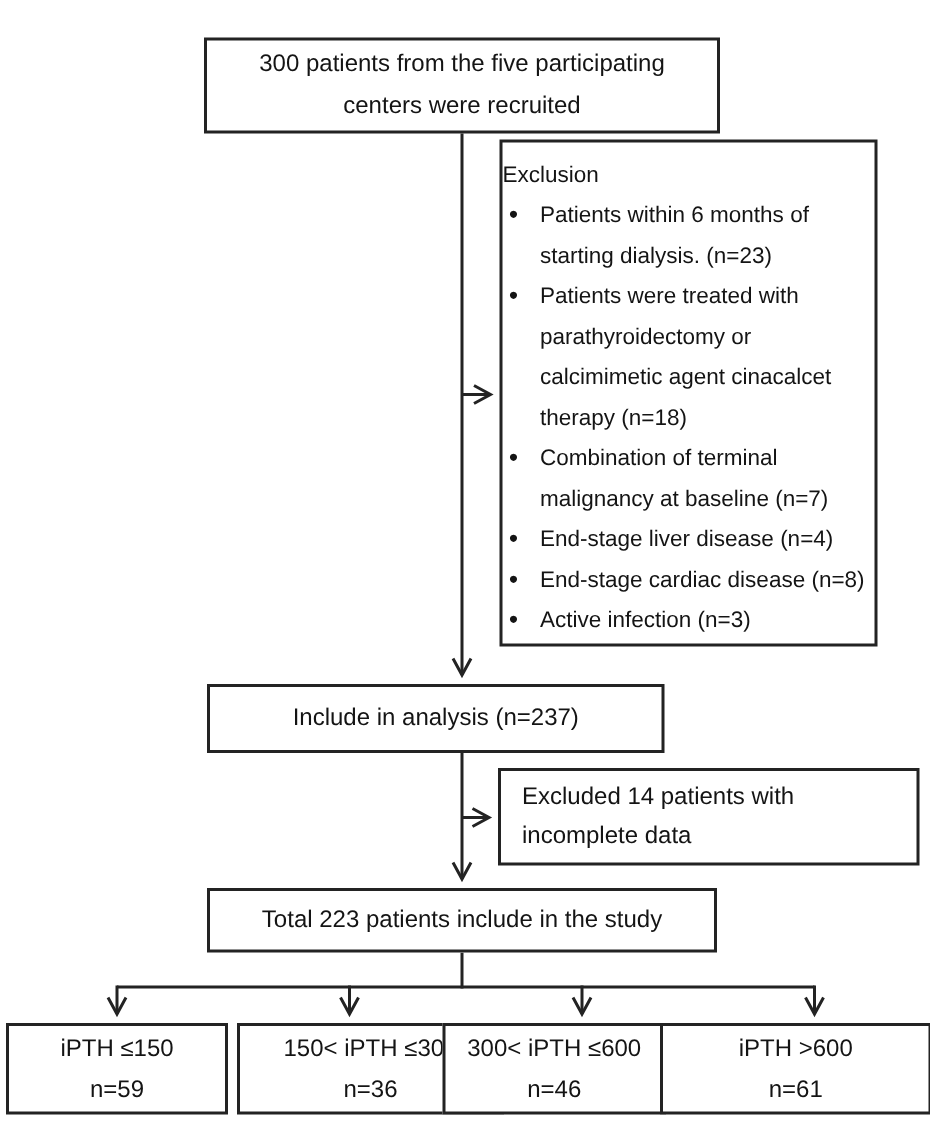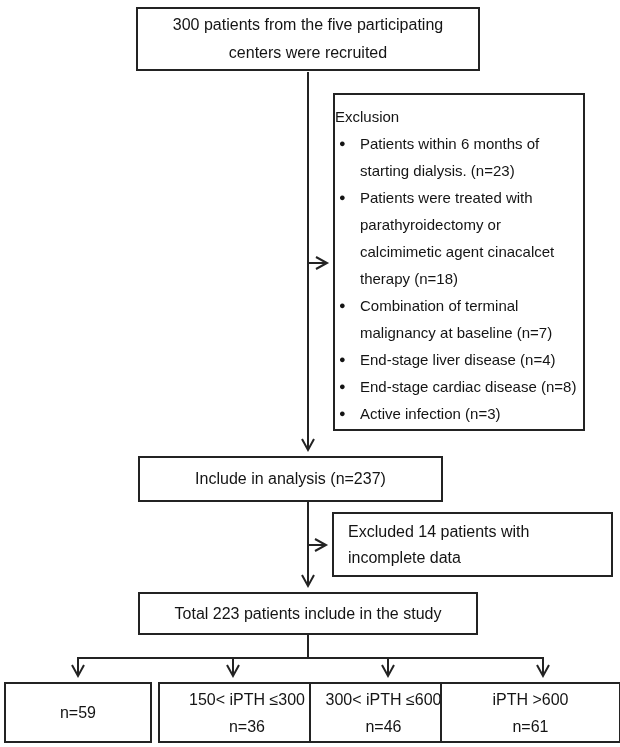--- a/index.html
+++ b/index.html
@@ -30,21 +30,21 @@
     border: 2px solid #232323;
     background: #ffffff;
   }
   .fbox.center {
     display: flex;
     align-items: center;
     justify-content: center;
     text-align: center;
   }
   .box-recruited {
-    left: 136px; top: 7px; width: 344px; height: 64px;
+    left: 136px; top: 25px; width: 344px; height: 64px;
     font-size: 16px; line-height: 28px;
     padding: 0 14px;
   }
   .box-exclusion {
     left: 333px; top: 93px; width: 252px; height: 338px;
     font-size: 15px; line-height: 27px;
     padding: 8px 6px 0 0;
     text-align: left;
   }
   .box-exclusion .ex-title {
@@ -85,21 +85,21 @@
     display: flex;
     flex-direction: column;
     align-items: center;
     justify-content: center;
     text-align: center;
     font-size: 16px;
     line-height: 27px;
   }
   .group-0 { left: 4px;   width: 148px; }
   .group-1 { left: 158px; width: 178px; }
-  .group-2 { left: 309px; width: 149px; }
+  .group-2 { left: 295px; width: 149px; }
   .group-3 { left: 440px; width: 181px; }
 </style>
 </head>
 <body>
 
 <div class="stage">
 
   <svg class="connectors" viewBox="0 0 620 747" xmlns="http://www.w3.org/2000/svg">
     <defs>
       <marker id="arrow" markerWidth="8" markerHeight="8" refX="6" refY="3.5" orient="auto" markerUnits="strokeWidth">
@@ -160,20 +160,21 @@
 
   <div class="fbox box-excluded14">
     <span>Excluded 14 patients with incomplete data</span>
   </div>
 
   <div class="fbox center box-total">
     <span>Total 223 patients include in the study</span>
   </div>
 
   <div class="fbox group-box group-0">
+    <span>iPTH ≤150</span>
     <span>n=59</span>
   </div>
   <div class="fbox group-box group-1">
     <span>150&lt; iPTH ≤300</span>
     <span>n=36</span>
   </div>
   <div class="fbox group-box group-2">
     <span>300&lt; iPTH ≤600</span>
     <span>n=46</span>
   </div>

